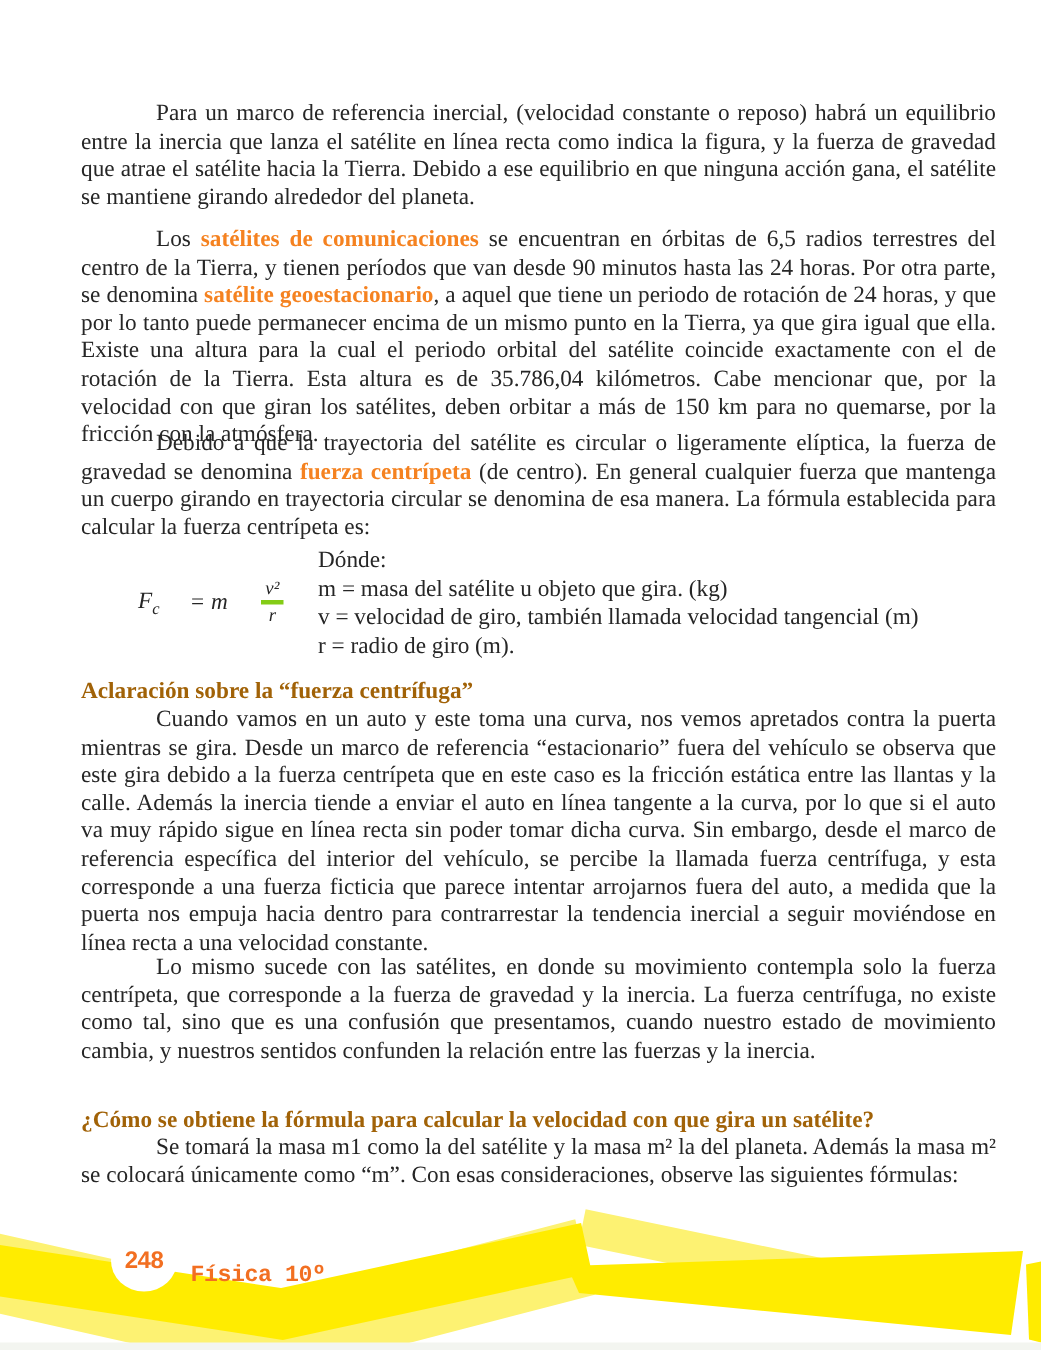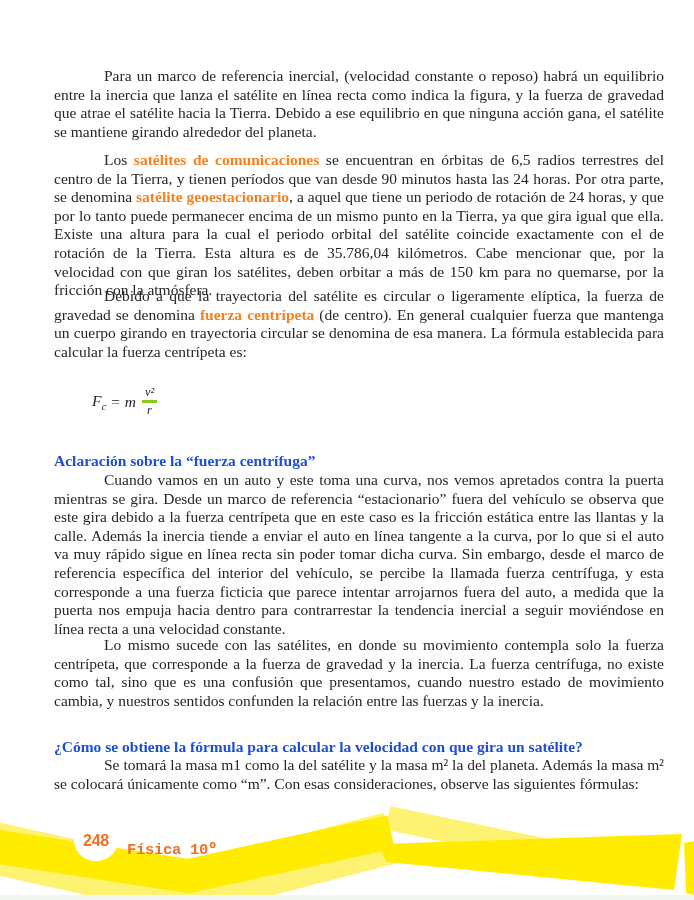--- a/index.html
+++ b/index.html
@@ -16,28 +16,28 @@
     position:absolute;left:54px;width:610px;
     margin:0;
     font-size:15.5px;line-height:18.6px;
     text-align:justify;text-indent:50px;
     color:#262626;
   }
   .para .accent{color:#f58220;font-weight:bold;font-family:Liberation Serif, serif;}
   .heading{
     position:absolute;left:54px;width:610px;margin:0;
     font-size:15.5px;line-height:19px;font-weight:bold;
-    color:#1d4ed8;
+    color:#a16207;
   }
   
   .formula{
     position:absolute;left:92px;top:386px;
     font-size:15.5px;font-style:italic;
     color:#262626;
-    display:flex;align-items:center;gap:4px;
+    display:flex;align-items:center;gap:20px;
   }
   .formula .sub{font-size:11px;font-style:italic;vertical-align:sub;}
   .frac{display:inline-block;text-align:center;font-size:12.5px;line-height:1.05;vertical-align:middle;margin-left:2px;}
   .frac .num{display:block;border-bottom:3px solid #84cc16;padding:0 3px 1px;}
   .frac .den{display:block;padding-top:1px;}
   .donde{
     position:absolute;left:212px;top:364px;width:440px;
     font-size:15.5px;line-height:19px;color:#262626;
   }
   .donde .def-line{white-space:nowrap;}
@@ -70,20 +70,28 @@
 
   <div class="formula">
     <span><span>F</span><span class="sub">c</span></span>
     <span>= m</span>
     <span class="frac">
       <span class="num">v²</span>
       <span class="den">r</span>
     </span>
   </div>
 
+  <div class="donde">
+    <div class="def-line">Dónde:</div>
+    <div>
+        <div class="def-line">m = masa del satélite u objeto que gira. (kg)</div>
+        <div class="def-line">v = velocidad de giro, también llamada velocidad tangencial (m)</div>
+        <div class="def-line">r = radio de giro (m).</div>
+      </div>
+  </div>
 
   <h2 class="heading" style="top:451px">Aclaración sobre la “fuerza centrífuga”</h2>
   <p class="para" style="top:471px"><span>Cuando vamos en un auto y este toma una curva, nos vemos apretados contra la puerta mientras se gira. Desde un marco de referencia “estacionario” fuera del vehículo se observa que este gira debido a la fuerza centrípeta que en este caso es la fricción estática entre las llantas y la calle. Además la inercia tiende a enviar el auto en línea tangente a la curva, por lo que si el auto va muy rápido sigue en línea recta sin poder tomar dicha curva. Sin embargo, desde el marco de referencia específica del interior del vehículo, se percibe la llamada fuerza centrífuga, y esta corresponde a una fuerza ficticia que parece intentar arrojarnos fuera del auto, a medida que la puerta nos empuja hacia dentro para contrarrestar la tendencia inercial a seguir moviéndose en línea recta a una velocidad constante.</span></p>
   <p class="para" style="top:636px"><span>Lo mismo sucede con las satélites, en donde su movimiento contempla solo la fuerza centrípeta, que corresponde a la fuerza de gravedad y la inercia. La fuerza centrífuga, no existe como tal, sino que es una confusión que presentamos, cuando nuestro estado de movimiento cambia, y nuestros sentidos confunden la relación entre las fuerzas y la inercia.</span></p>
 
   <h2 class="heading" style="top:737px">¿Cómo se obtiene la fórmula para calcular la velocidad con que gira un satélite?</h2>
   <p class="para" style="top:756px"><span>Se tomará la masa m1 como la del satélite y la masa m² la del planeta. Además la masa m² se colocará únicamente como “m”. Con esas consideraciones, observe las siguientes fórmulas:</span></p>
 
   <svg class="footer-wave" viewBox="0 0 694 95" xmlns="http://www.w3.org/2000/svg" aria-hidden="true">
 

